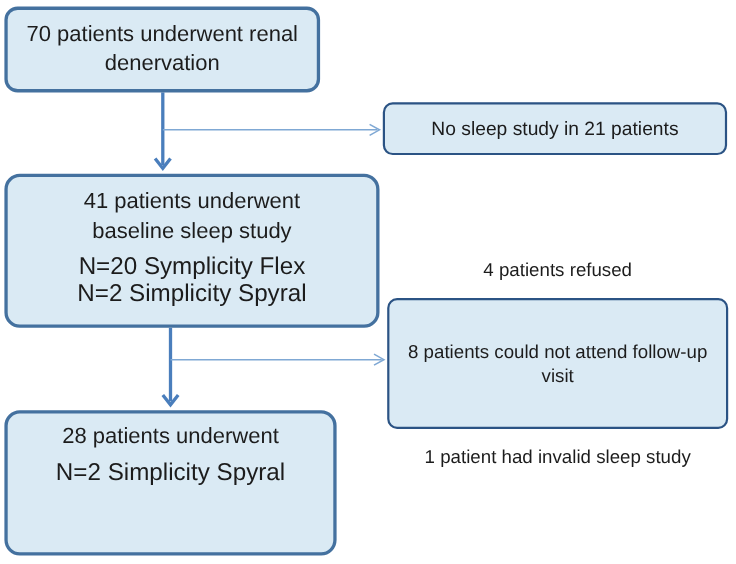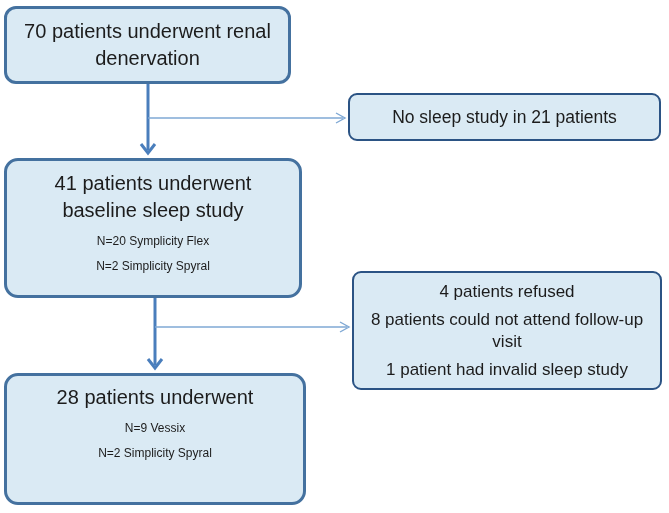--- a/index.html
+++ b/index.html
@@ -64,45 +64,46 @@
     justify-content: center;
   }
   .box-no-sleep {
     left: 348px; top: 93px;
     width: 313px; height: 48px;
     border-radius: 9px;
     justify-content: center;
   }
   .box-baseline {
     left: 4px; top: 158px;
-    width: 298px; height: 140px;
+    width: 341px; height: 140px;
     border-radius: 14px;
     padding-top: 9px;
   }
   .box-exclusions {
     left: 352px; top: 271px;
     width: 310px; height: 119px;
     border-radius: 9px;
     justify-content: center;
     padding: 4px 8px;
+    gap: 46px;
   }
   .box-followup {
     left: 4px; top: 373px;
     width: 302px; height: 132px;
     border-radius: 14px;
     padding-top: 8px;
   }
 
   .title-line {
     font-size: 20px;
     line-height: 27px;
     white-space: nowrap;
   }
   .detail-line {
-    font-size: 12px;
+    font-size: 22px;
     line-height: 25px;
     white-space: nowrap;
   }
   .details { margin-top: 5px; }
 
   .side-label {
     font-size: 17.5px;
     line-height: 22px;
   }
   .excl-line {
@@ -151,18 +152,17 @@
 
   <div class="box side box-exclusions">
     <div class="excl-line">4 patients refused</div>
     <div class="excl-line">8 patients could not attend follow-up visit</div>
     <div class="excl-line">1 patient had invalid sleep study</div>
   </div>
 
   <div class="box main box-followup">
     <div class="title-line">28 patients underwent</div>
     <div class="details">
-      <div class="detail-line">N=9 Vessix</div>
       <div class="detail-line">N=2 Simplicity Spyral</div>
     </div>
   </div>
 
 </div>
 
 </body></html>

